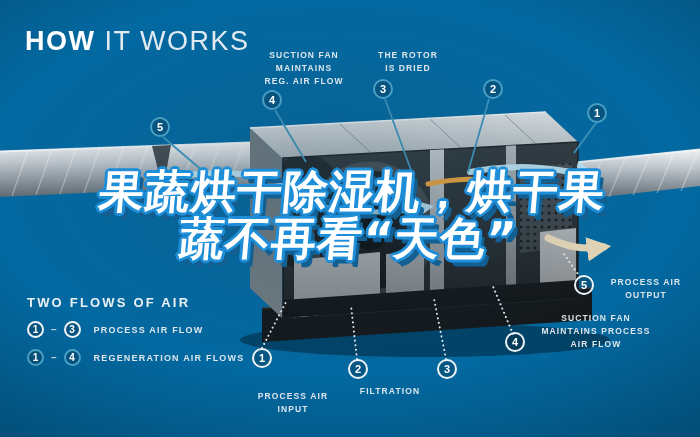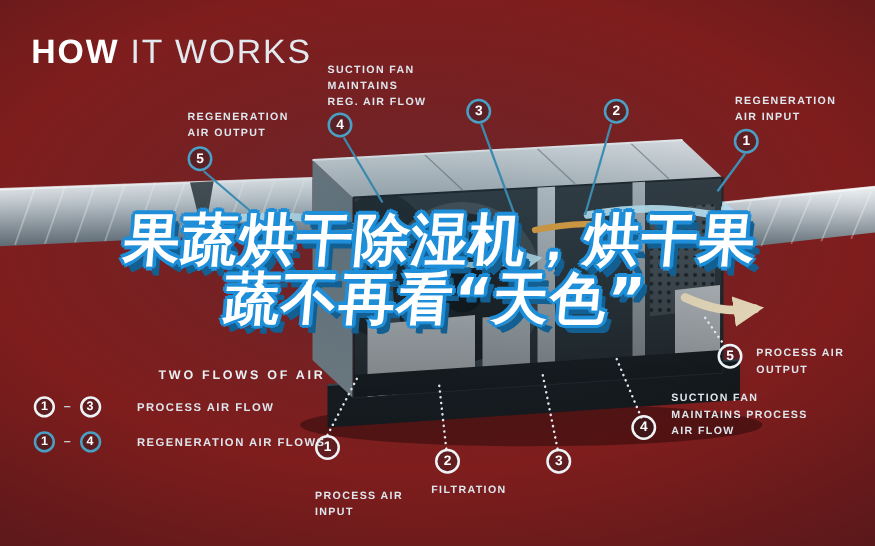--- a/index.html
+++ b/index.html
@@ -1,37 +1,37 @@
 <!DOCTYPE html>
 <html><head>
 <meta charset="utf-8">
 <style>
   html,body{margin:0;padding:0;background:#06141d;}
   #canvas{position:relative;width:700px;height:437px;overflow:hidden;
-          background:#7f1d1d;font-family:"Liberation Sans",sans-serif;}
+          background:#0369a1;font-family:"Liberation Sans",sans-serif;}
   .scene{position:absolute;left:0;top:0;z-index:1;}
   .vignette{position:absolute;inset:0;z-index:2;pointer-events:none;
     background:radial-gradient(120% 105% at 48% 42%, rgba(30,70,92,0.22) 0%, rgba(30,70,92,0) 42%, rgba(3,12,18,0.62) 100%);}
   .brand{position:absolute;left:25px;top:26px;z-index:4;color:#fff;font-size:27px;letter-spacing:1.5px;white-space:nowrap;}
   .brand .b{font-weight:800;}
   .brand .light{font-weight:300;color:#e2eaf0;margin-left:9px;}
   .lbl{position:absolute;z-index:4;font-weight:700;font-size:8.5px;line-height:1.5;
-       letter-spacing:1.1px;color:#dde6ec;text-transform:uppercase;}
+       letter-spacing:1.1px;color:#dde6ec;text-transform:uppercase;text-align:center;}
   .num{position:absolute;z-index:4;width:20px;height:20px;border-radius:50%;box-sizing:border-box;
        display:flex;align-items:center;justify-content:center;
        font-weight:700;font-size:11px;color:#fff;background:rgba(10,30,42,0.25);}
   .num.blue{border:2px solid #4a9fc4;}
   .num.white{border:2px solid #eef3f6;}
   .num.inline{position:static;flex:0 0 auto;}
   .num.sm{width:17px;height:17px;font-size:10px;}
   .legend{position:absolute;left:27px;top:295px;z-index:4;}
-  .legend-title{font-weight:700;font-size:10px;letter-spacing:2.2px;color:#eaf1f5;text-align:right;}
+  .legend-title{font-weight:700;font-size:13px;letter-spacing:2.2px;color:#eaf1f5;}
   .legrow{display:flex;align-items:center;gap:7px;margin-top:11px;}
   .legrow .dash{color:#c8d2d8;font-weight:700;font-size:10px;}
-  .legrow .leglbl{font-weight:700;font-size:9px;letter-spacing:1.2px;color:#dde6ec;margin-left:22px;}
+  .legrow .leglbl{font-weight:700;font-size:9px;letter-spacing:1.2px;color:#dde6ec;margin-left:6px;}
   .headline{position:absolute;left:0;right:0;top:169px;z-index:5;text-align:center;
     transform:skewX(-5deg);font-family:"DejaVu Sans",sans-serif;font-weight:900;color:#ffffff;
     text-shadow:-3px 0 #1e8ed8,3px 0 #1e8ed8,0 -3px #1e8ed8,0 3px #1e8ed8,
       -2px -2px #1e8ed8,2px -2px #1e8ed8,-2px 2px #1e8ed8,2px 2px #1e8ed8,
       5px 6px 0 #135f92,6px 7px 0 #135f92;}
   .headline .hl{display:block;font-size:45px;line-height:1.04;letter-spacing:1px;}
 </style>
 </head>
 <body>
 
@@ -153,31 +153,30 @@
       </g>
     </g>
   </svg>
 
   <div class="vignette"></div>
 
   <div class="brand">
     <span class="b">HOW</span><span class="light">IT WORKS</span>
   </div>
 
-  <div class="lbl" style="left:150px;top:87px;width:94px">REGENERATION AIR OUTPUT</div>
   <div class="num blue" style="left:150px;top:117px">5</div>
 
   <div class="lbl" style="left:262px;top:49px;width:84px">SUCTION FAN MAINTAINS REG. AIR FLOW</div>
   <div class="num blue" style="left:262px;top:90px">4</div>
 
+  <div class="lbl" style="left:373px;top:49px;width:70px">THE ROTOR IS DRIED</div>
   <div class="num blue" style="left:373px;top:79px">3</div>
 
   <div class="num blue" style="left:483px;top:79px">2</div>
 
-  <div class="lbl" style="left:588px;top:74px;width:92px">REGENERATION AIR INPUT</div>
   <div class="num blue" style="left:587px;top:103px">1</div>
 
   <div class="num white" style="left:252px;top:348px">1</div>
   <div class="lbl" style="left:252px;top:390px;width:82px">PROCESS AIR INPUT</div>
 
   <div class="num white" style="left:348px;top:359px">2</div>
   <div class="lbl" style="left:345px;top:385px;width:90px">FILTRATION</div>
 
   <div class="num white" style="left:437px;top:359px">3</div>
 

